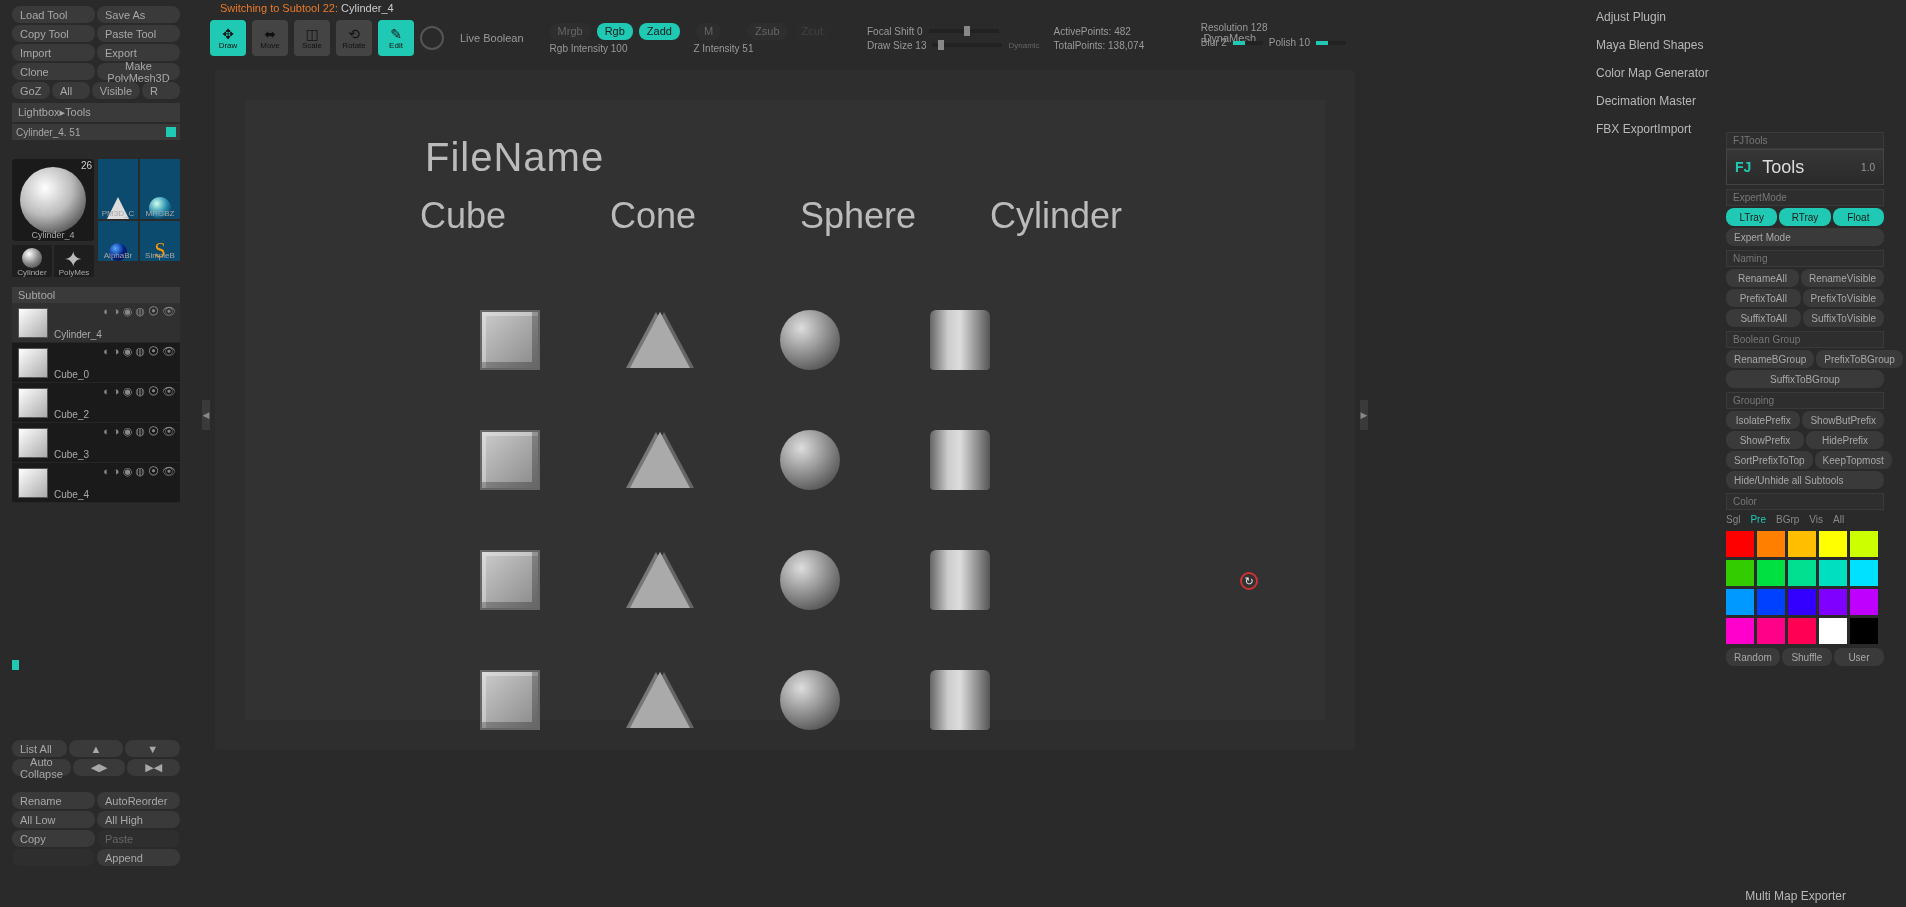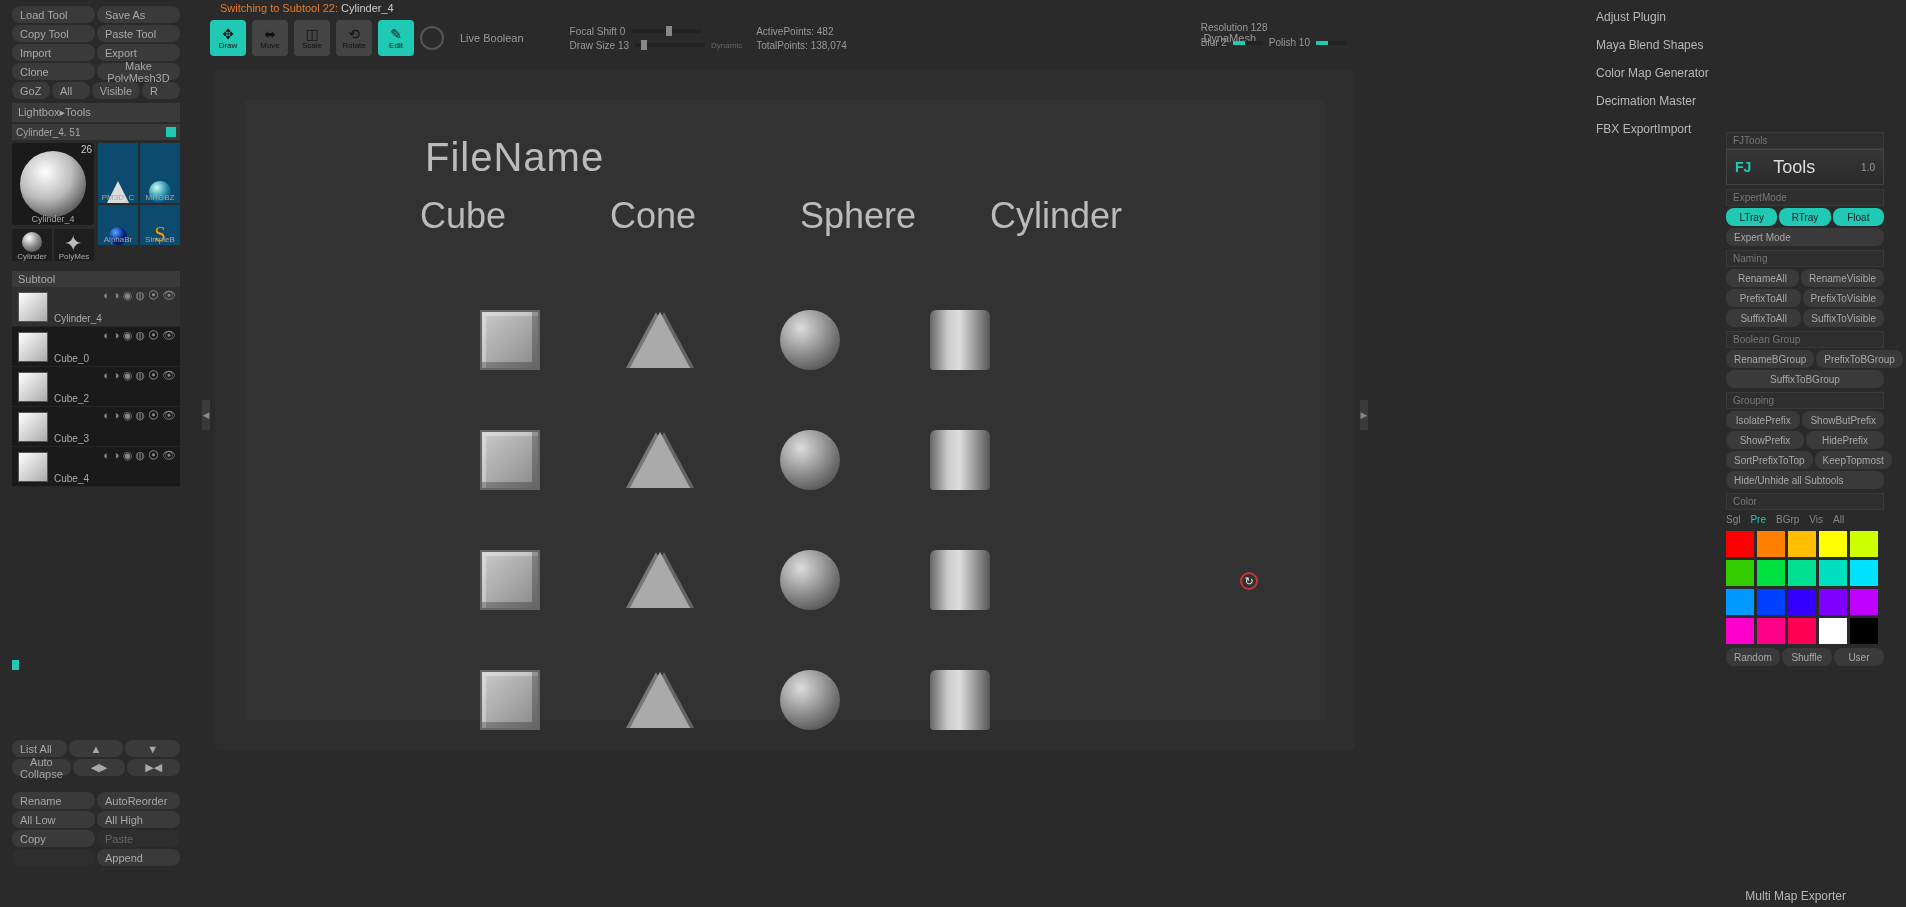--- a/index.html
+++ b/index.html
@@ -76,21 +76,21 @@
 .cyl3d{background:linear-gradient(90deg,#666,#ccc 30%,#ddd 50%,#999 75%,#555);border-radius:6px 6px 4px 4px}
 #cursor{position:absolute;left:1240px;top:572px;width:18px;height:18px;border:2px solid #c33;border-radius:50%;display:flex;align-items:center;justify-content:center;color:#eee;font-size:11px}
 .side-handle{position:absolute;top:400px;width:8px;height:30px;background:#3a3a3a;display:flex;align-items:center;justify-content:center;font-size:9px;color:#888}
 
 
 #rplugins{position:absolute;right:120px;top:10px;width:190px;display:flex;flex-direction:column;gap:14px;font-size:12px;color:#b8b8b8}
 #rplugins div{cursor:pointer}
 
 #fjwrap{position:absolute;right:22px;top:130px;width:158px}
 .fjhead{background:linear-gradient(#363636,#2a2a2a);height:36px;border:1px solid #444;display:flex;align-items:center;padding:0 8px;justify-content:space-between}
-.fjhead .logo{color:#20c9b3;font-weight:bold;font-size:14px;margin-right:22px}
+.fjhead .logo{color:#20c9b3;font-weight:bold;font-size:14px;margin-right:11px}
 .fjhead .title{color:#ddd;font-size:18px;flex:1}
 .fjhead .ver{font-size:10px;color:#999}
 .grouplbl{background:#2e2e2e;font-size:10px;color:#777;padding:2px 6px;margin-top:4px;border:1px solid #3a3a3a}
 .btnrow{display:flex;gap:2px;margin-top:2px}
 .btnrow .btn{flex:1;font-size:10px;height:18px;justify-content:center}
 .colortabs{display:flex;gap:10px;margin-top:4px;font-size:10px;color:#888}
 .colortabs span{cursor:pointer}
 .swatches{display:grid;grid-template-columns:repeat(5,28px);gap:3px;margin-top:6px}
 .sw{width:28px;height:26px;cursor:pointer}
 #fjpre{background:#2e2e2e;font-size:10px;color:#777;padding:2px 6px;margin-top:2px;border:1px solid #3a3a3a}
@@ -122,21 +122,21 @@
       <button class="btn" style="width:36px">All</button>
       <button class="btn" style="flex:1">Visible</button>
       <button class="btn" style="width:18px">R</button>
     </div>
   <div class="lightbox">Lightbox▸Tools</div>
   <div class="active-tool">
       <span>Cylinder_4. 51</span>
       <span class="sq"></span>
     </div>
 
-  <div style="position:relative;height:84px;margin-top:3px">
+  <div style="position:relative;height:84px;margin-top:19px">
     <div class="tool-big">
       <div class="sph"></div>
       <div class="num">26</div>
       <div class="name">Cylinder_4</div>
     </div>
     <div style="position:absolute;left:86px;top:0;display:grid;grid-template-columns:40px 40px;gap:2px">
       <div class="tool-cell">
           <div class="tri"></div>
           <span class="lbl">PM3D_C</span>
         </div>
@@ -245,20 +245,34 @@
       <span class="ico">⟲</span>
       <span>Rotate</span>
     </div>
   <div class="toolbtn teal">
       <span class="ico">✎</span>
       <span>Edit</span>
     </div>
   <div class="circ"></div>
   <div class="livebool">Live Boolean</div>
 
+  <div class="topstat">
+    <div class="line">
+      <button class="btn dim">Mrgb</button>
+      <button class="btn teal">Rgb</button>
+      <button class="btn teal">Zadd</button>
+      <button class="btn dim" style="margin-left:10px">M</button>
+      <button class="btn dim" style="margin-left:20px">Zsub</button>
+      <button class="btn dim" style="opacity:.4">Zcut</button>
+    </div>
+    <div class="line">
+      <span>Rgb Intensity 100</span>
+      <span style="margin-left:60px">Z Intensity 51</span>
+    </div>
+  </div>
 
   <div class="topstat" style="margin-left:30px">
     <div class="line">
         <span>Focal Shift 0</span>
         <div class="slider">
           <div class="knob" style="left:35px"></div>
         </div>
       </div>
     <div class="line">
         <span>Draw Size 13</span>

